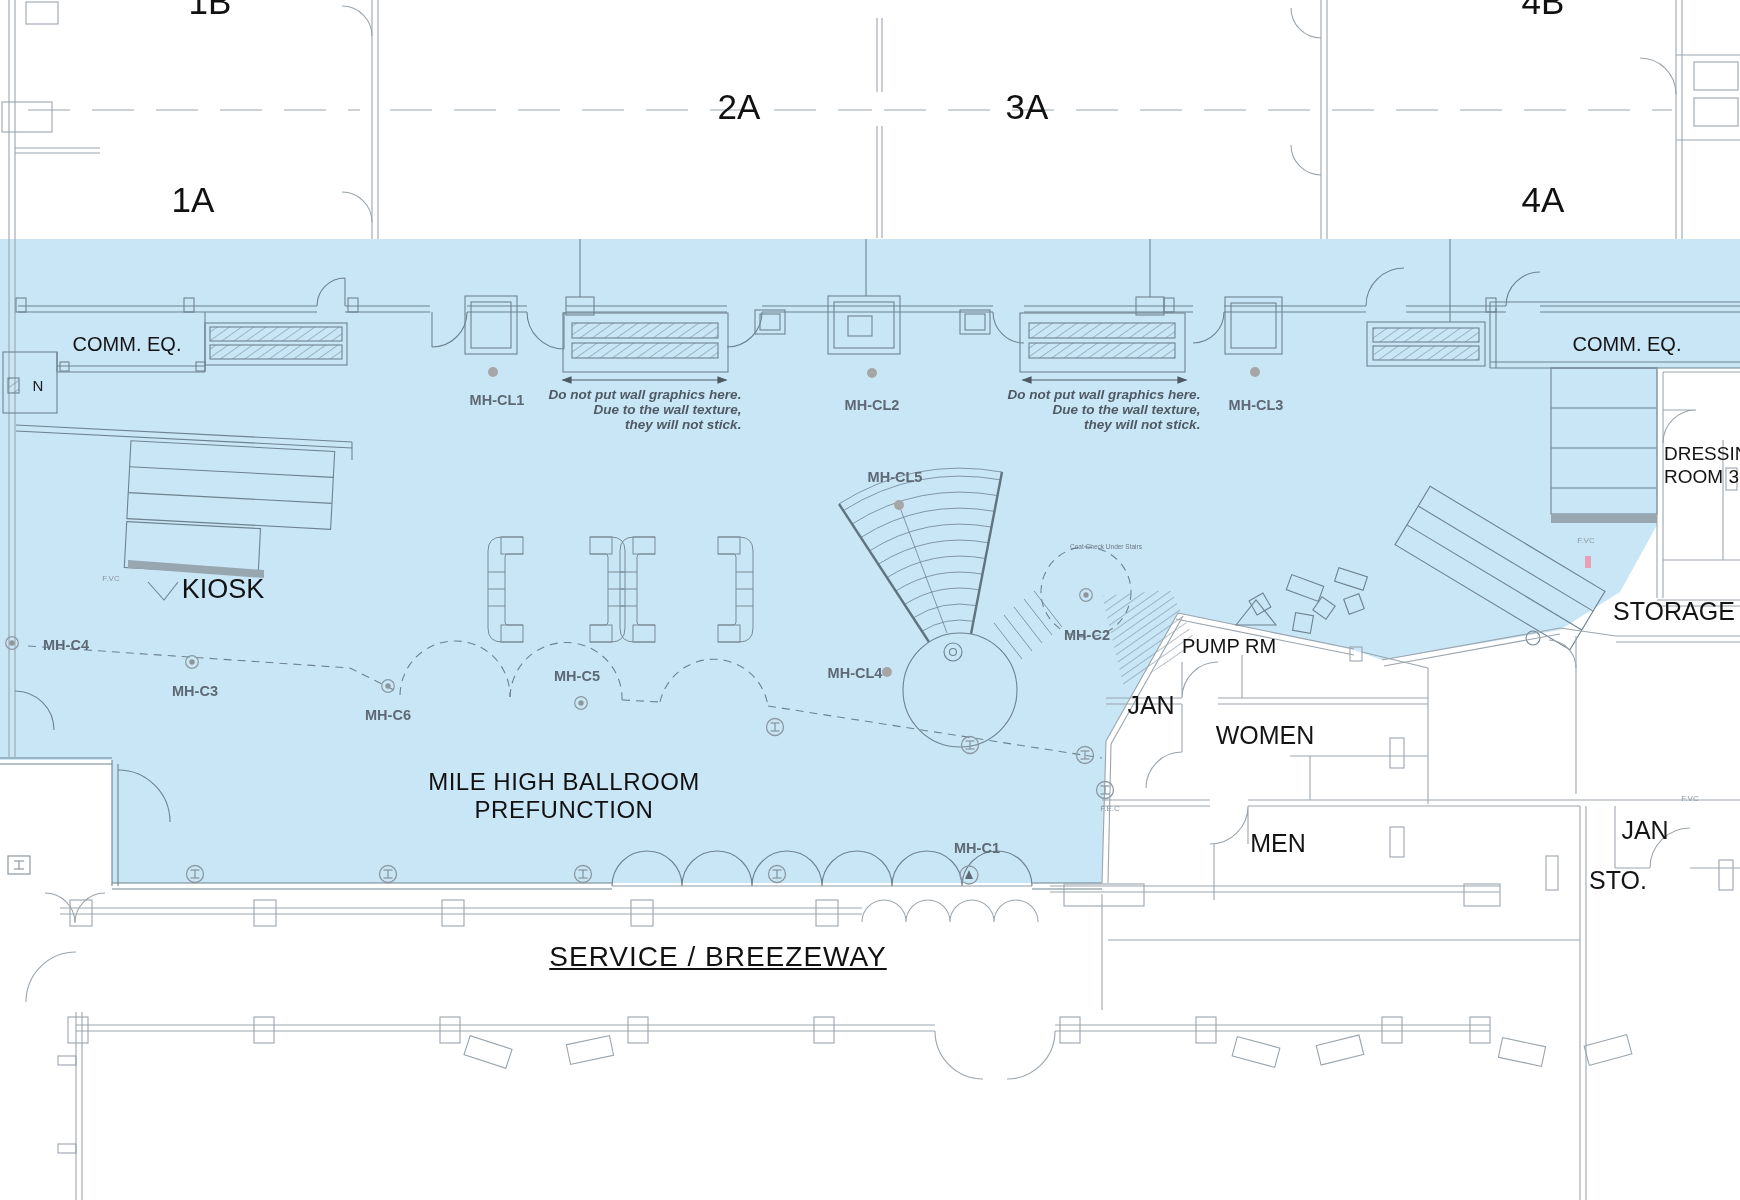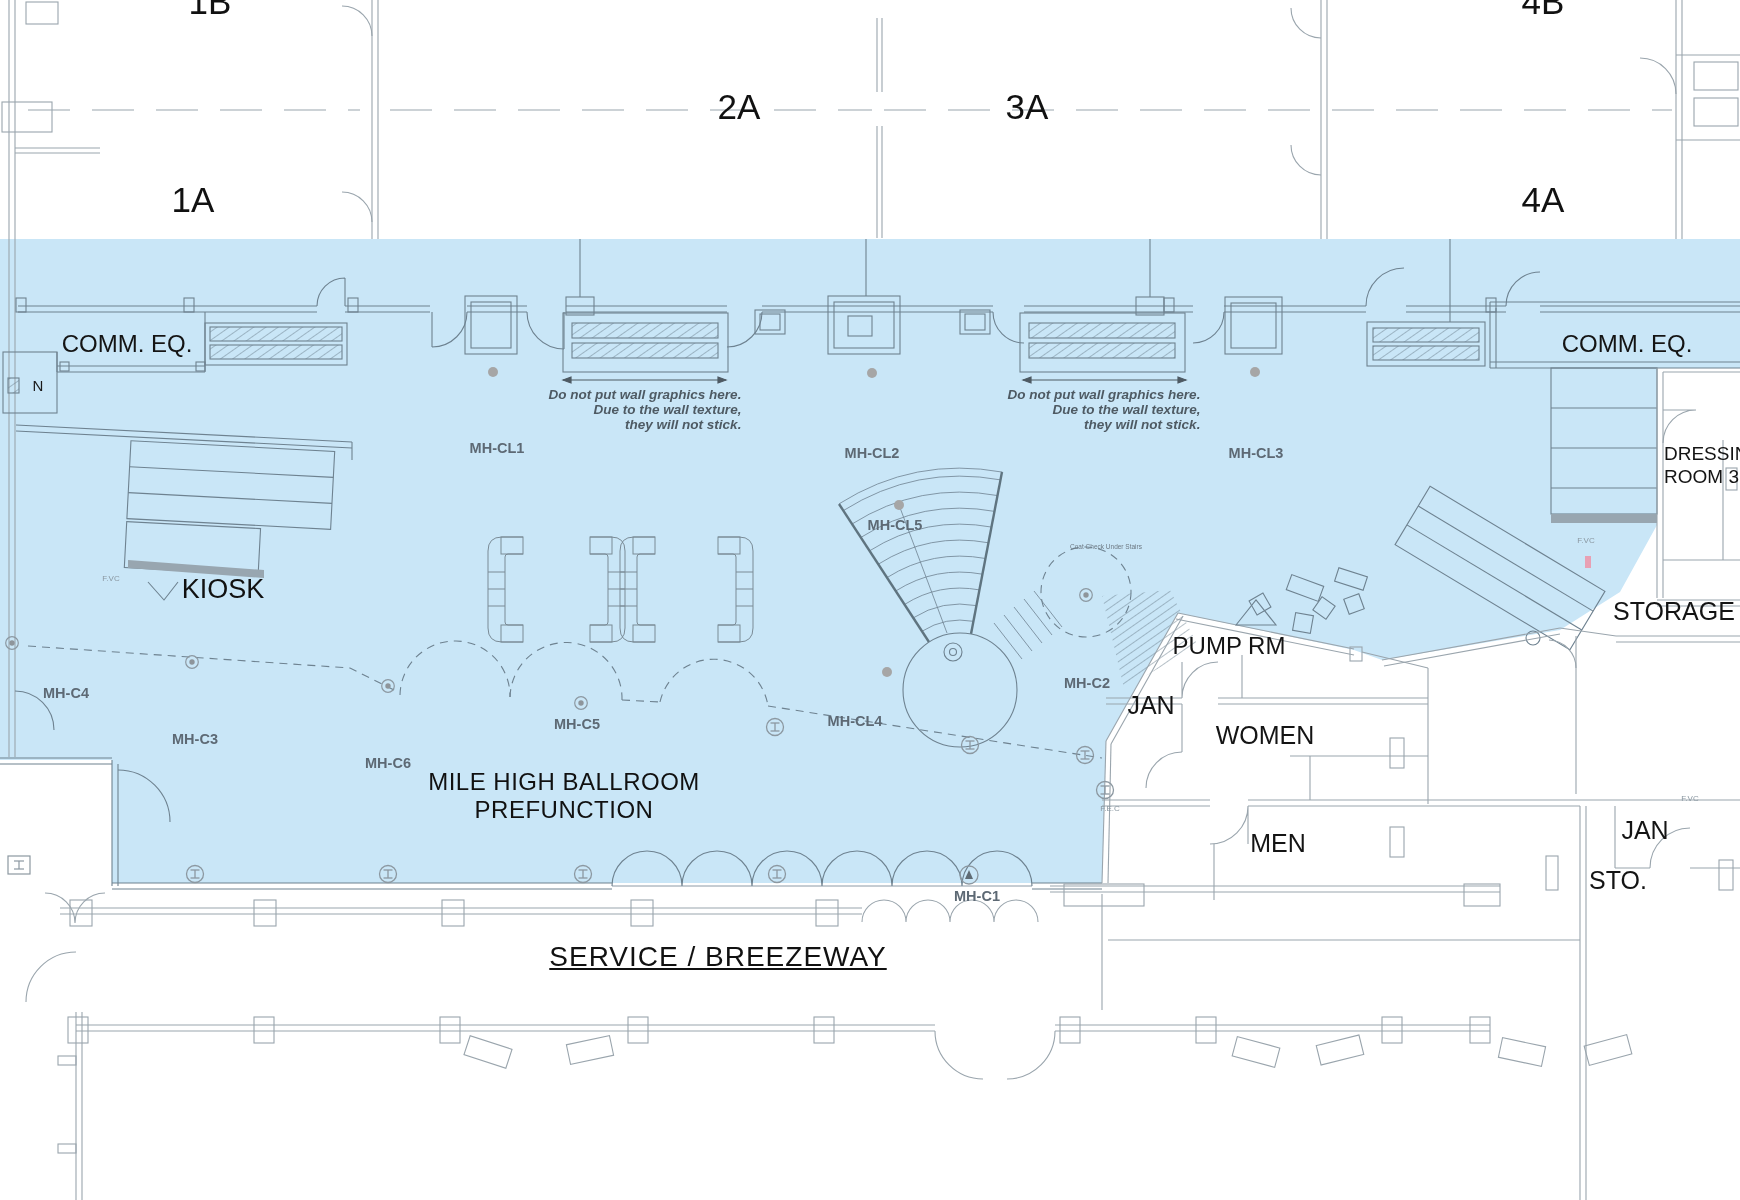--- a/index.html
+++ b/index.html
@@ -1,23 +1,23 @@
 <!DOCTYPE html>
 <html><head>
 <meta charset="utf-8">
 <style>
   html,body{margin:0;padding:0;background:#fff;}
   #canvas{position:relative;width:1740px;height:1200px;background:#ffffff;overflow:hidden;
           font-family:"Liberation Sans",sans-serif;color:#1a1a1a;}
   #linework{position:absolute;left:0;top:0;}
   .lbl{position:absolute;transform:translate(-50%,-50%);white-space:nowrap;}
   .hall{font-size:35px;color:#111;}
-  .room{font-size:24px;color:#141414;}
+  .room{font-size:20px;color:#141414;}
   .room-sm{font-size:25px;color:#141414;}
-  .mk{font-size:14.5px;font-weight:bold;color:#5d6974;margin-top:48px;}
+  .mk{font-size:14.5px;font-weight:bold;color:#5d6974;}
   .note{font-size:13.5px;font-weight:bold;color:#4e5a63;line-height:15px;text-align:right;font-style:italic;}
   .tiny{font-size:8px;color:#8a97a1;}
   .coat{font-size:6.5px;color:#6c7882;}
   .kiosk{font-size:27px;color:#111;}
   .big{font-size:24px;letter-spacing:.5px;line-height:28px;text-align:center;color:#111;}
   .svc{font-size:28px;letter-spacing:1px;color:#111;text-decoration:underline;}
   .dressing{position:absolute;transform:none;font-size:19px;line-height:23px;width:80px;
             overflow:hidden;white-space:nowrap;color:#141414;}
   
   .b{stroke:#6e8290;stroke-width:1.1;fill:none;}

